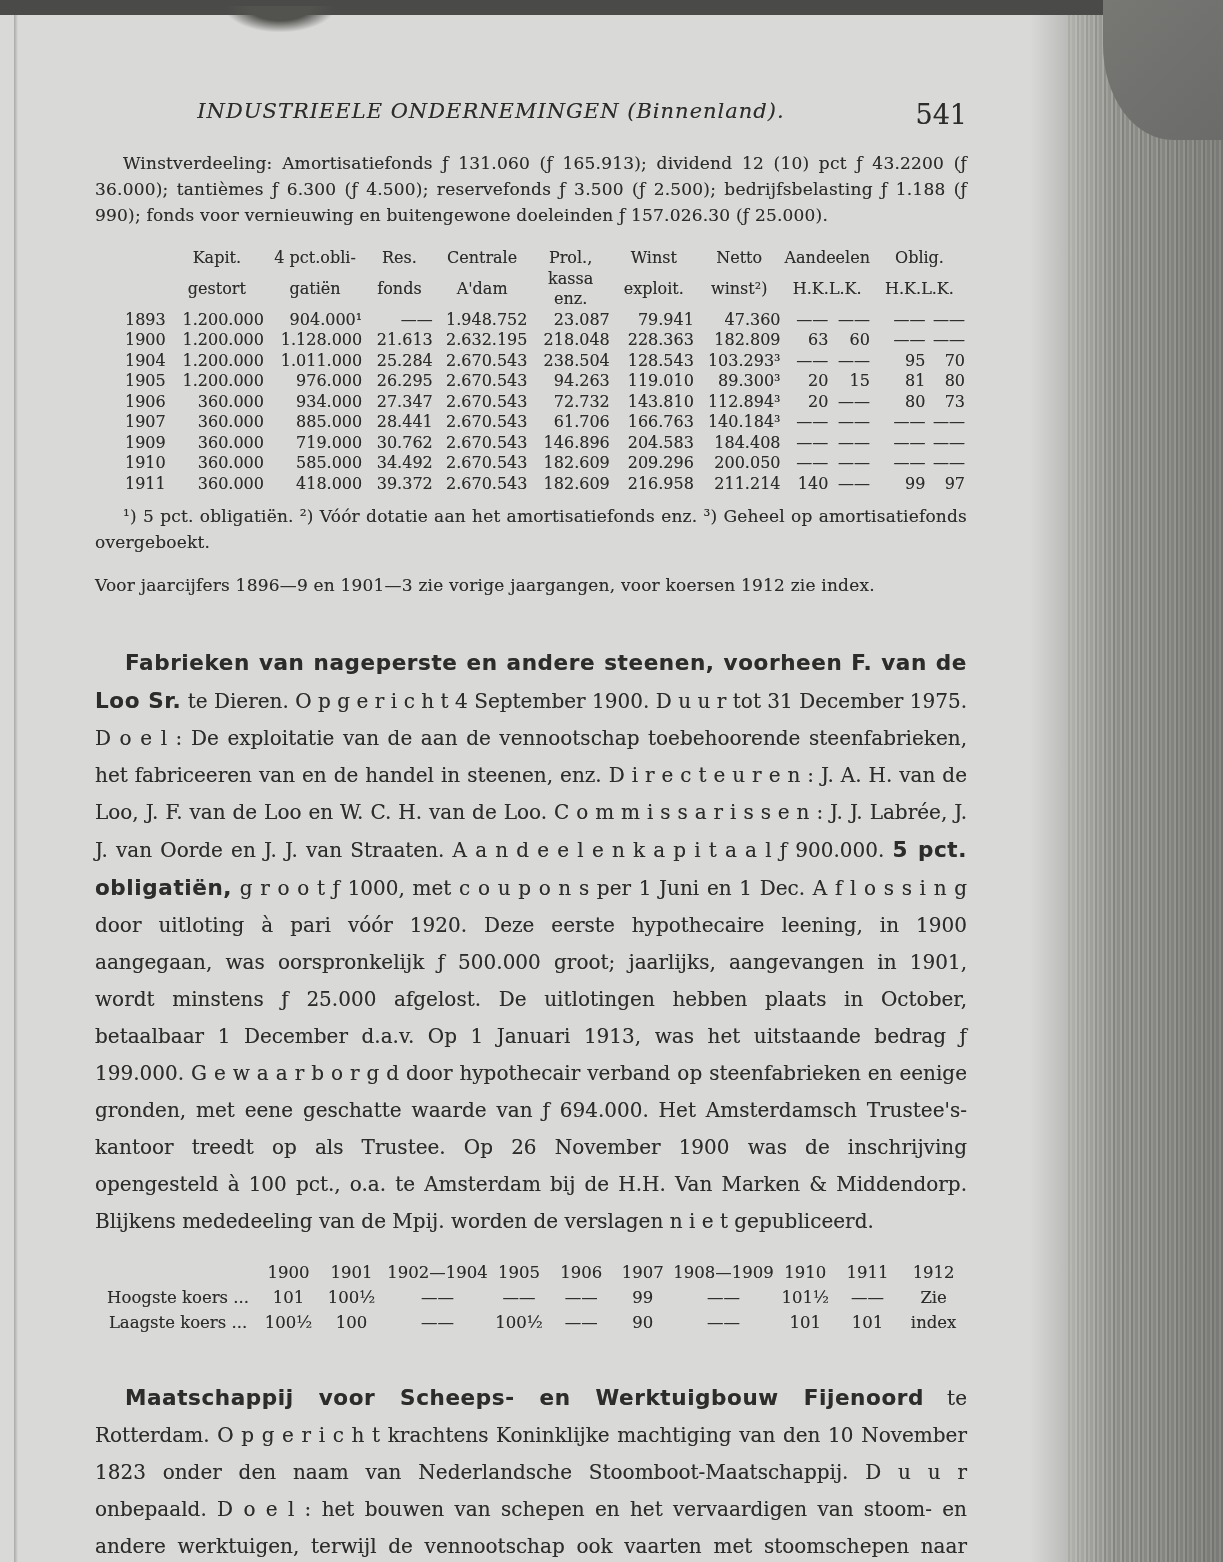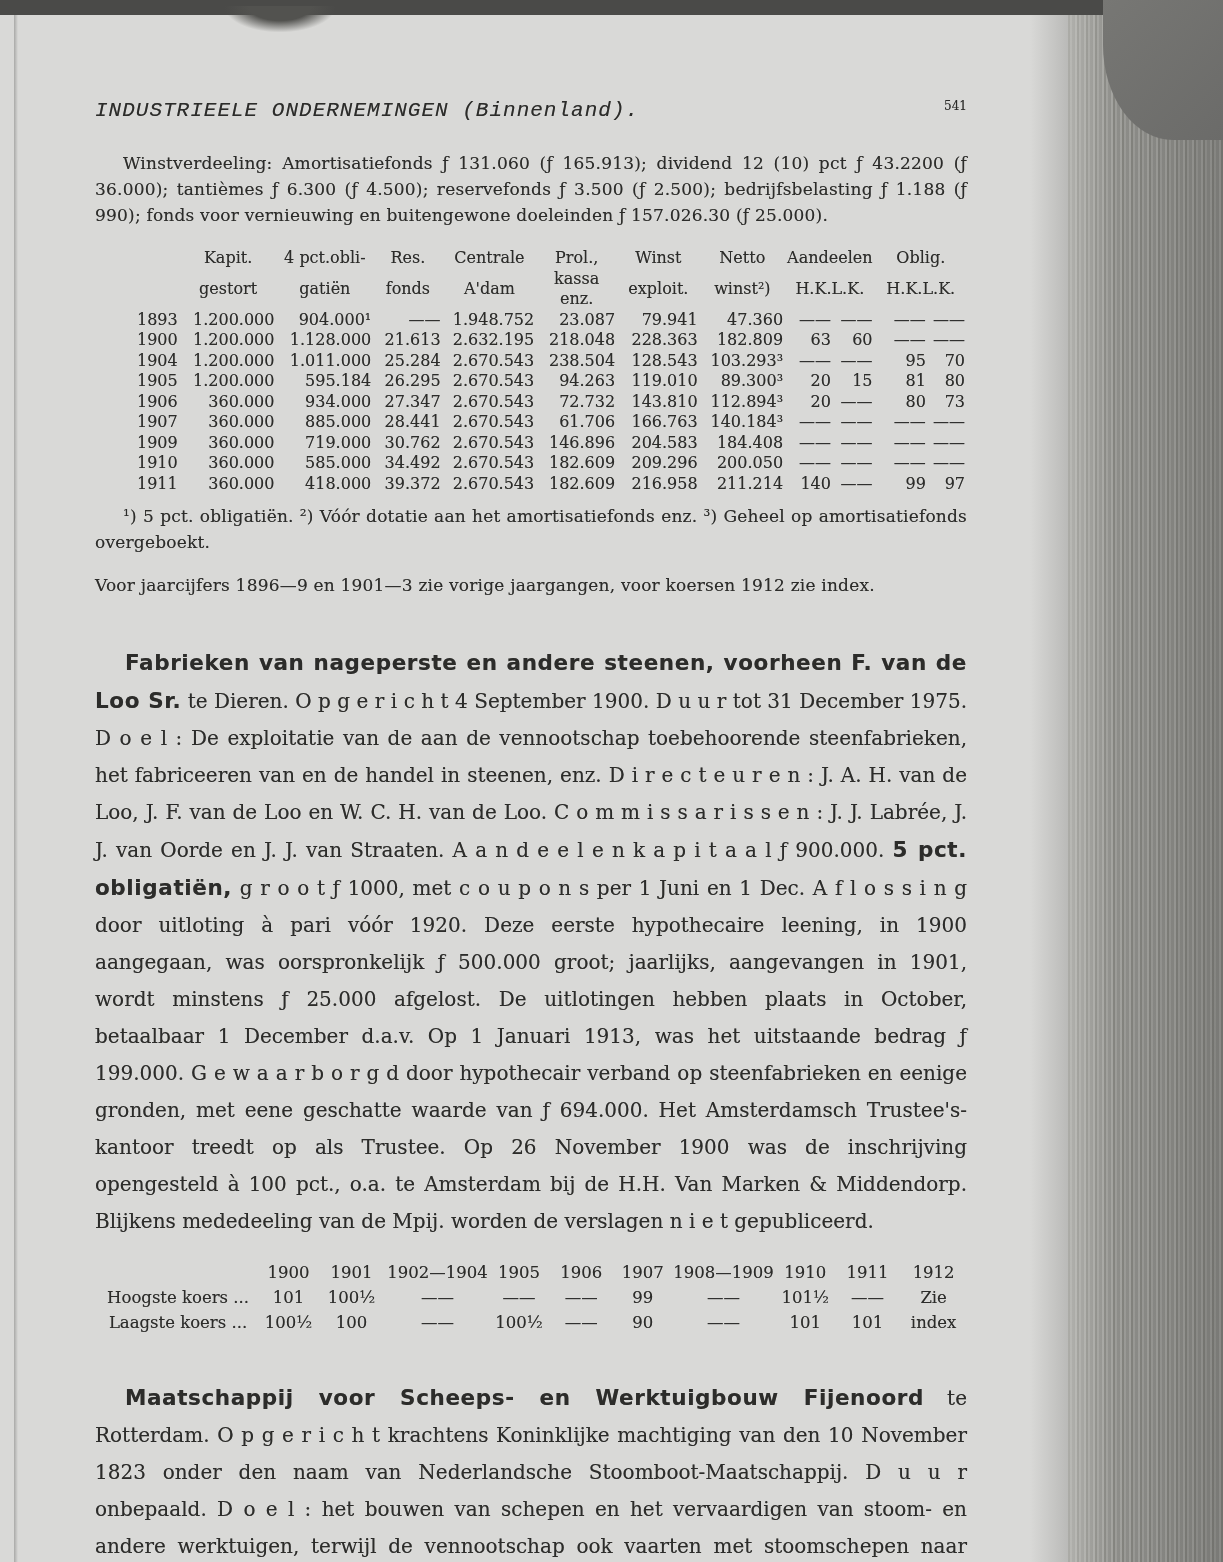--- a/index.html
+++ b/index.html
@@ -11,27 +11,27 @@
   .left-crease{position:absolute;left:14px;top:0;width:4px;height:100%;background:linear-gradient(90deg,rgba(130,130,128,.55),rgba(130,130,128,0));z-index:5;}
   .page-shade{position:absolute;left:1030px;top:0;width:45px;height:100%;background:linear-gradient(90deg,rgba(160,160,158,0),rgba(150,150,148,.55));z-index:4;}
   .fore-edge{position:absolute;left:1068px;top:0;width:155px;height:100%;z-index:5;
      background:repeating-linear-gradient(90deg,#84847f 0 2px,#9c9c98 2px 4px,#8e8e8a 4px 7px,#a2a29e 7px 9px),linear-gradient(#8e8e8a,#8e8e8a);}
   .fore-edge::after{content:"";position:absolute;inset:0;background:linear-gradient(90deg,rgba(220,220,216,.45),rgba(0,0,0,0) 30%,rgba(60,60,58,.25));}
   .corner-dark{position:absolute;right:0;top:0;width:120px;height:140px;background:linear-gradient(135deg,#777774,#6b6b69);border-bottom-left-radius:70px 95px;z-index:6;}
   
   .content{position:absolute;left:95px;top:15px;width:872px;z-index:3;
            text-shadow:0 0 .5px rgba(44,44,42,.45);}
   .pg-head{position:relative;margin-top:84px;height:30px;}
-  .pg-title{position:absolute;left:0;right:80px;font-style:italic;font-size:21px;letter-spacing:1px;font-family:Liberation Mono, monospace;}
-  .pg-num{position:absolute;right:0;top:0;font-size:12px;}
+  .pg-title{position:absolute;left:0;right:80px;text-align:center;font-style:italic;font-size:21px;letter-spacing:1px;}
+  .pg-num{position:absolute;right:0;top:0;font-size:27px;}
   .small-text{font-size:17px;line-height:26px;text-align:justify;letter-spacing:.2px;}
   .intro{margin-top:21px;text-indent:28px;}
   
   table{border-collapse:collapse;}
-  .fin-table{margin:20px 0 0 40px;font-size:16px;line-height:20.5px;}
+  .fin-table{margin:20px 0 0 28px;font-size:16px;line-height:20.5px;}
   .fin-table th{font-weight:normal;text-align:center;padding:0 2px;}
   .fin-table td{text-align:right;padding:0 2px;white-space:nowrap;}
   .fin-table td:first-child{}
   .fin-table col.c-year{width:42px}.fin-table col.c-kap{width:100px}.fin-table col.c-obl{width:100px}
   .fin-table col.c-res{width:72px}.fin-table col.c-cen{width:96px}.fin-table col.c-pro{width:84px}
   .fin-table col.c-win{width:86px}.fin-table col.c-net{width:88px}.fin-table col.c-ahk{width:46px}
   .fin-table col.c-alk{width:40px}.fin-table col.c-ohk{width:58px}.fin-table col.c-olk{width:40px}
   .footnote1{margin-top:9px;text-indent:28px;}
   .footnote2{margin-top:14px;}
   
@@ -146,21 +146,21 @@
             <td>128.543</td>
             <td>103.293³</td>
             <td>——</td>
             <td>——</td>
             <td>95</td>
             <td>70</td>
           </tr>
           <tr>
             <td>1905</td>
             <td>1.200.000</td>
-            <td>595.184</td>
+            <td>976.000</td>
             <td>26.295</td>
             <td>2.670.543</td>
             <td>94.263</td>
             <td>119.010</td>
             <td>89.300³</td>
             <td>20</td>
             <td>15</td>
             <td>81</td>
             <td>80</td>
           </tr>

